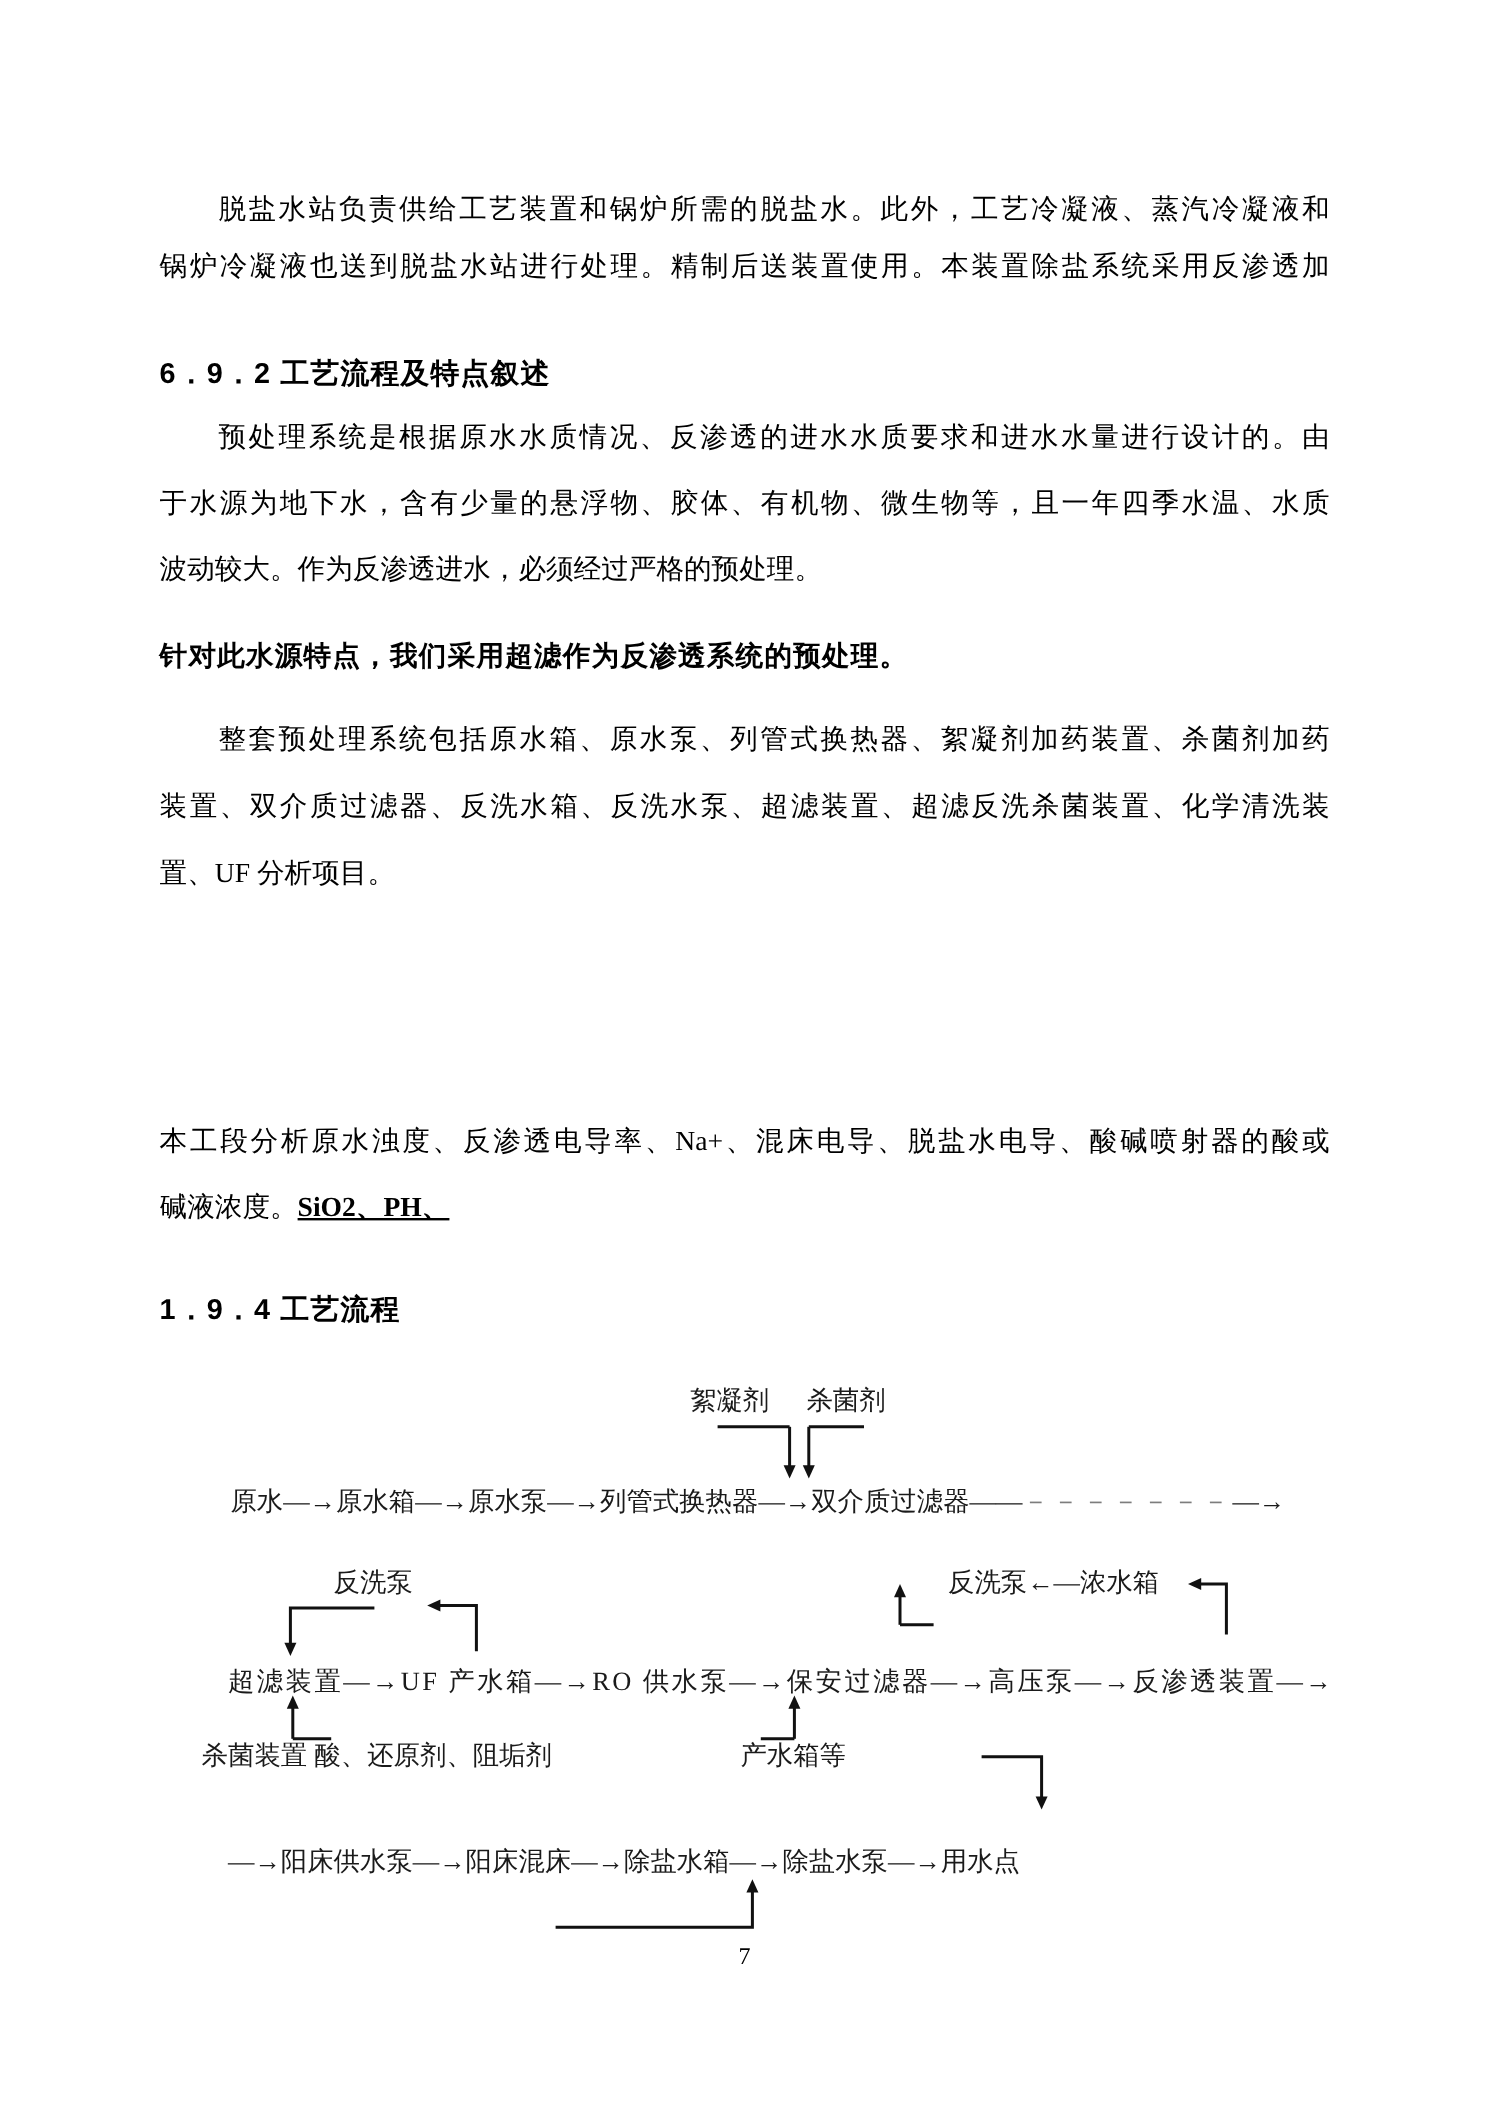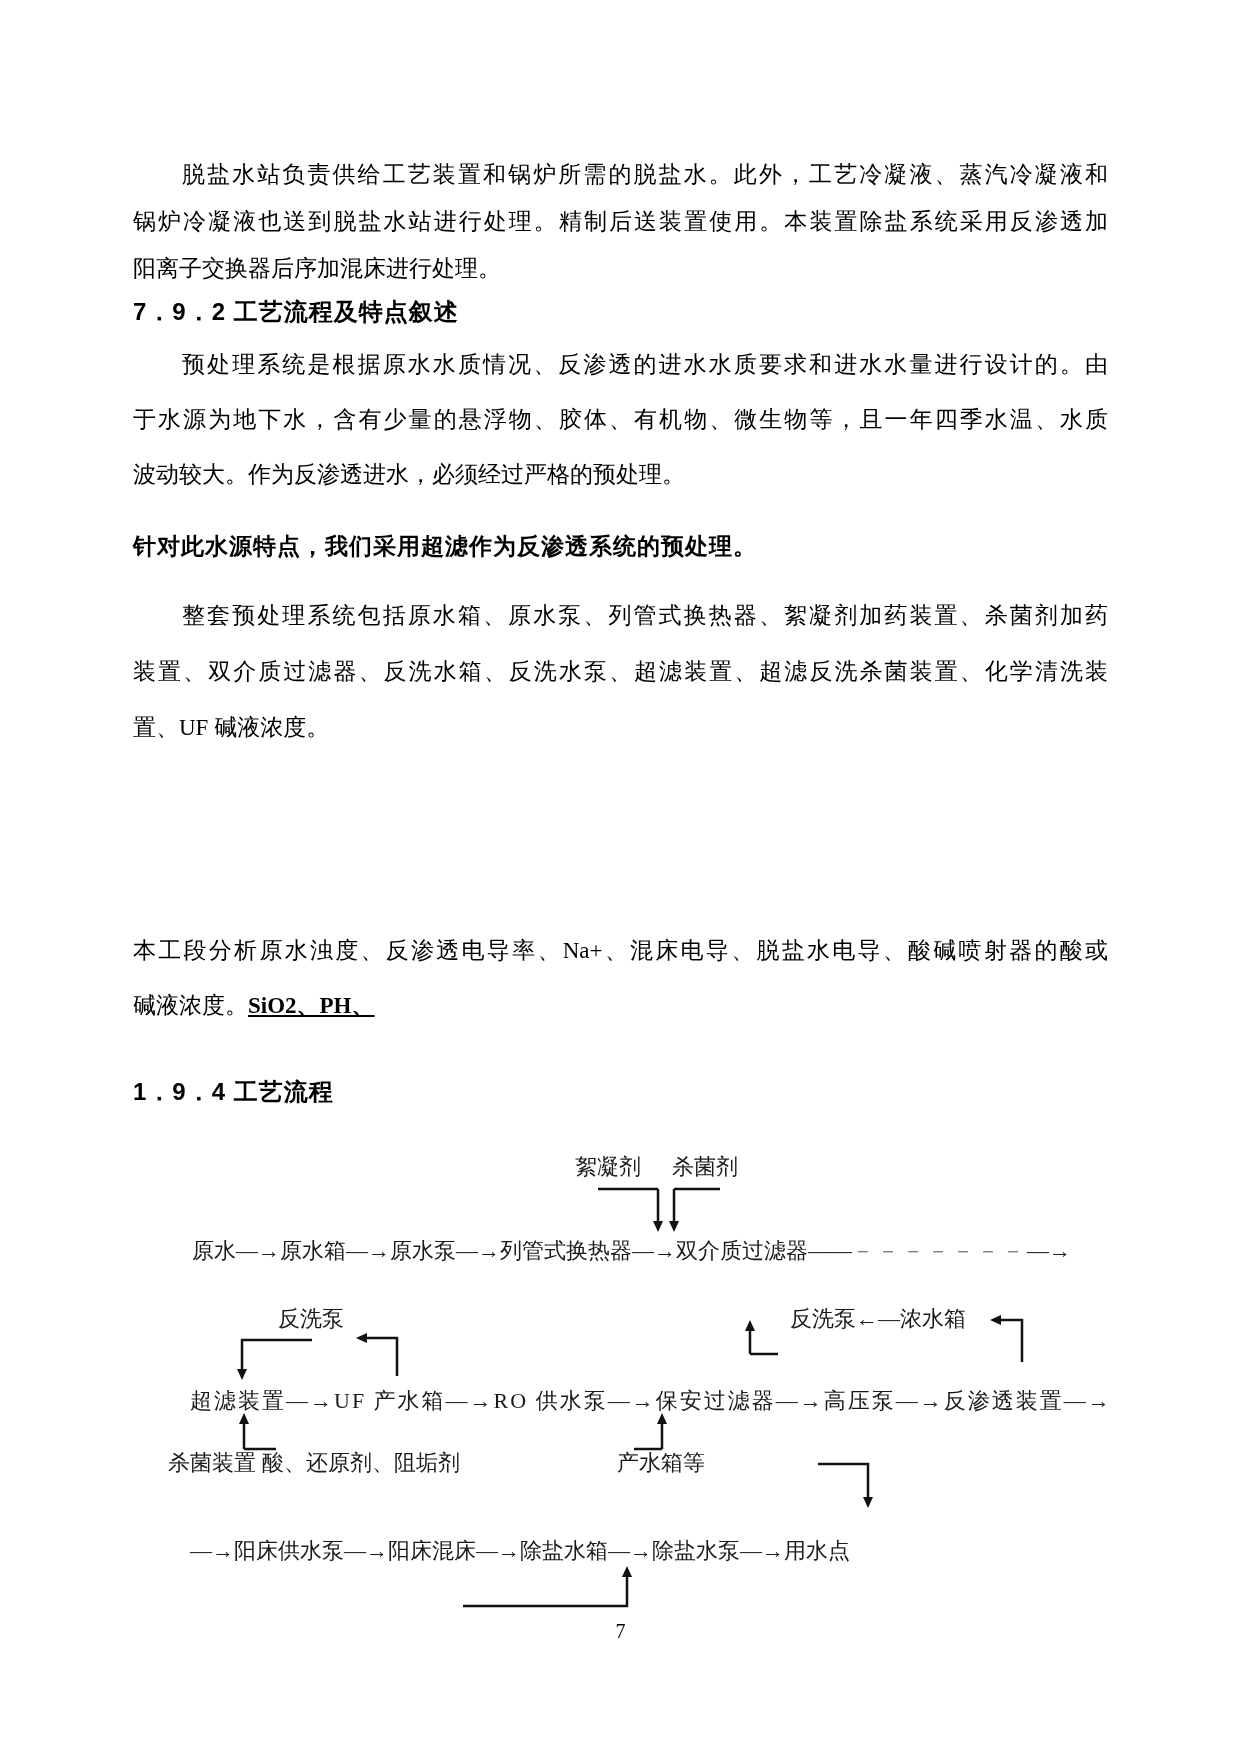--- a/index.html
+++ b/index.html
@@ -52,33 +52,32 @@
   }
   svg.arrows{position:absolute;left:0;top:0;pointer-events:none;}
 </style>
 </head>
 <body>
 
 <div class="page">
 
   <div class="line fill indent" style="top:160px">脱盐水站负责供给工艺装置和锅炉所需的脱盐水。此外，工艺冷凝液、蒸汽冷凝液和</div>
   <div class="line fill" style="top:207px">锅炉冷凝液也送到脱盐水站进行处理。精制后送装置使用。本装置除盐系统采用反渗透加</div>
-  <div class="line" style="top:254px">阳离子交换器后序加混床进行处理。</div>
 
-  <div class="line heading" style="top:297px">7．9．2 工艺流程及特点叙述</div>
+  <div class="line heading" style="top:297px">6．9．2 工艺流程及特点叙述</div>
 
   <div class="line fill indent" style="top:350px">预处理系统是根据原水水质情况、反渗透的进水水质要求和进水水量进行设计的。由</div>
   <div class="line fill" style="top:405px">于水源为地下水，含有少量的悬浮物、胶体、有机物、微生物等，且一年四季水温、水质</div>
   <div class="line" style="top:460px">波动较大。作为反渗透进水，必须经过严格的预处理。</div>
 
   <div class="line boldline" style="top:531px">针对此水源特点，我们采用超滤作为反渗透系统的预处理。</div>
 
   <div class="line fill indent" style="top:601px">整套预处理系统包括原水箱、原水泵、列管式换热器、絮凝剂加药装置、杀菌剂加药</div>
   <div class="line fill" style="top:657px">装置、双介质过滤器、反洗水箱、反洗水泵、超滤装置、超滤反洗杀菌装置、化学清洗装</div>
-  <div class="line" style="top:713px">置、UF 碱液浓度。</div>
+  <div class="line" style="top:713px">置、UF 分析项目。</div>
 
 
   <div class="line fill" style="top:936px">本工段分析原水浊度、反渗透电导率、Na+、混床电导、脱盐水电导、酸碱喷射器的酸或</div>
   <div class="line" style="top:991px"><span>碱液浓度。</span><span class="serifbold">SiO2、PH、</span></div>
 
   <div class="line heading" style="top:1077px">1．9．4 工艺流程</div>
 
   <div class="dg" style="left:575px;top:1154px">絮凝剂</div>
   <div class="dg" style="left:672px;top:1154px">杀菌剂</div>
 

